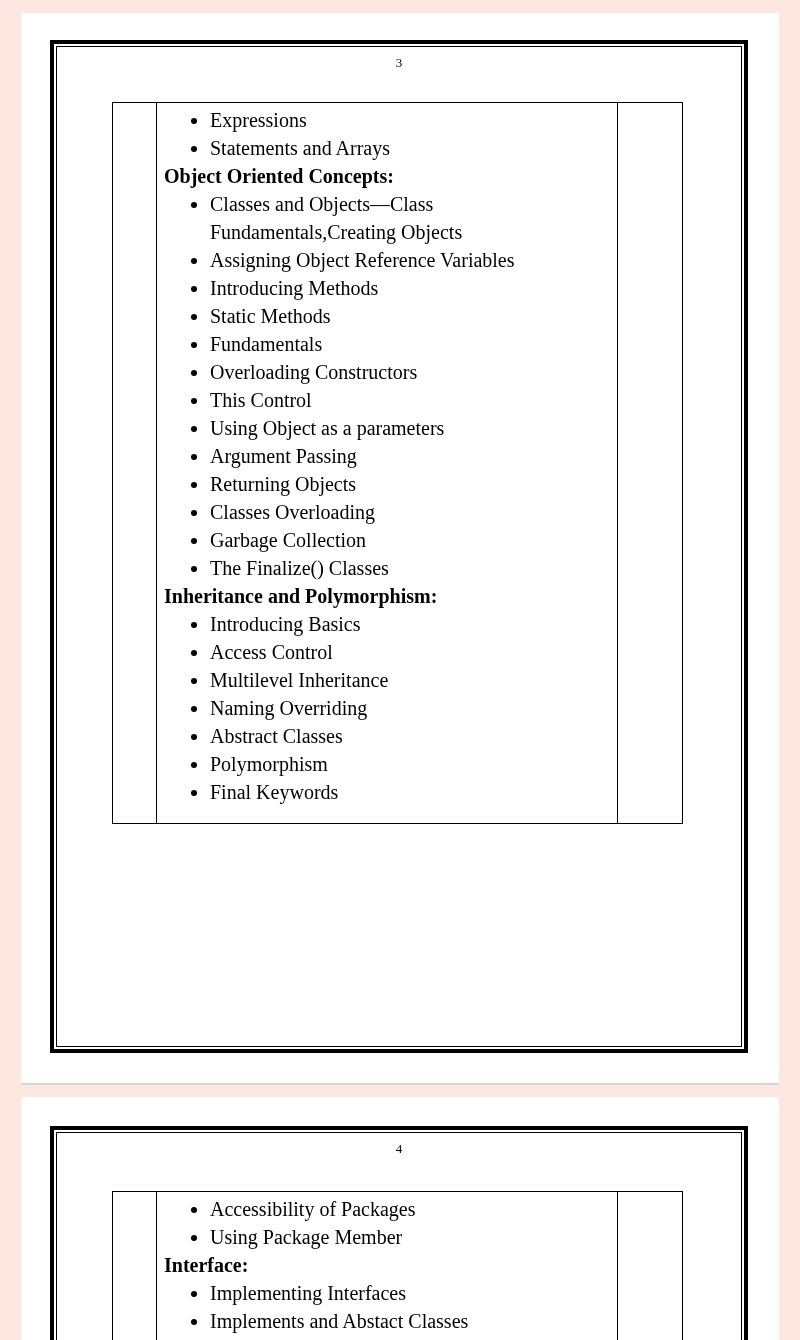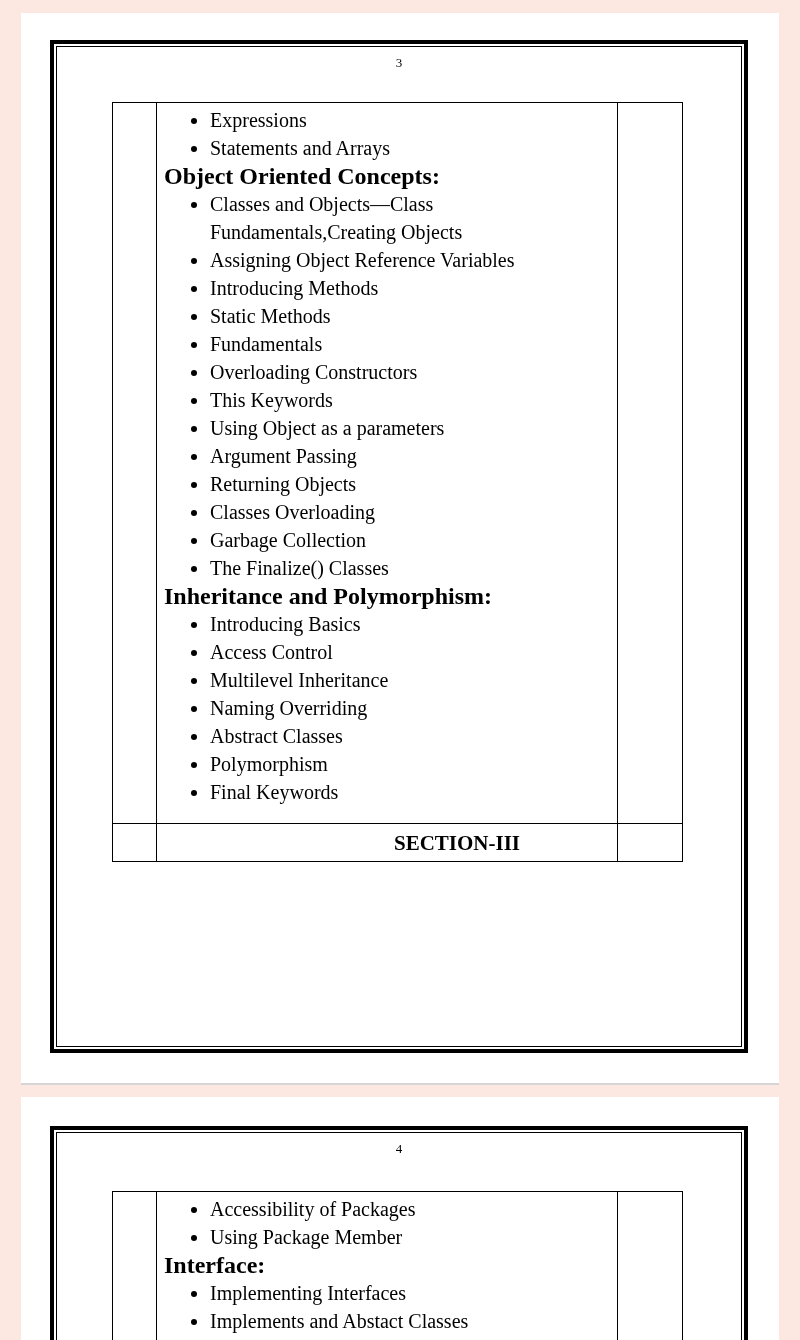--- a/index.html
+++ b/index.html
@@ -35,21 +35,21 @@
   }
   .tbl-1{top:55px;}
   .tbl-2{top:58px;}
   td{border:1.5px solid #000;vertical-align:top;padding:0;}
   .row-main td{height:717px;}
   .row-section td{height:37px;vertical-align:middle;}
   .row-packages td{height:109px;}
   .row-p4 td{height:400px;}
   .cell-content{padding-top:3px;}
   .topic-heading{
-    font-weight:bold;font-size:24px;line-height:28px;padding-left:7px;
+    font-weight:bold;font-size:20px;line-height:28px;padding-left:7px;
     white-space:nowrap;
   }
   ul.bullets{
     margin:0;padding:0 6px 0 53px;list-style:disc outside;
   }
   ul.bullets li{
     font-size:20px;line-height:28px;
   }
   .section-title{
     font-weight:bold;font-size:21px;line-height:24px;
@@ -81,21 +81,21 @@
                   <li>Statements and Arrays</li>
                 </ul>
                 <div class="topic-heading">Object Oriented Concepts:</div>
                 <ul class="bullets">
                   <li>Classes and Objects—Class Fundamentals,Creating Objects</li>
                   <li>Assigning Object Reference Variables</li>
                   <li>Introducing Methods</li>
                   <li>Static Methods</li>
                   <li>Fundamentals</li>
                   <li>Overloading Constructors</li>
-                  <li>This Keywords</li>
+                  <li>This Control</li>
                   <li>Using Object as a parameters</li>
                   <li>Argument Passing</li>
                   <li>Returning Objects</li>
                   <li>Classes Overloading</li>
                   <li>Garbage Collection</li>
                   <li>The Finalize() Classes</li>
                 </ul>
                 <div class="topic-heading">Inheritance and Polymorphism:</div>
                 <ul class="bullets">
                   <li>Introducing Basics</li>
@@ -103,27 +103,20 @@
                   <li>Multilevel Inheritance</li>
                   <li>Naming Overriding</li>
                   <li>Abstract Classes</li>
                   <li>Polymorphism</li>
                   <li>Final Keywords</li>
                 </ul>
               </td>
               <td></td>
             </tr>
 
-            <tr class="row-section">
-              <td></td>
-              <td>
-                <div class="section-title">SECTION-III</div>
-              </td>
-              <td></td>
-            </tr>
 
           </tbody>
         </table>
 
       </div>
     </div>
   </div>
 
   <div class="paper paper-2">
     <div class="frame frame-2">

